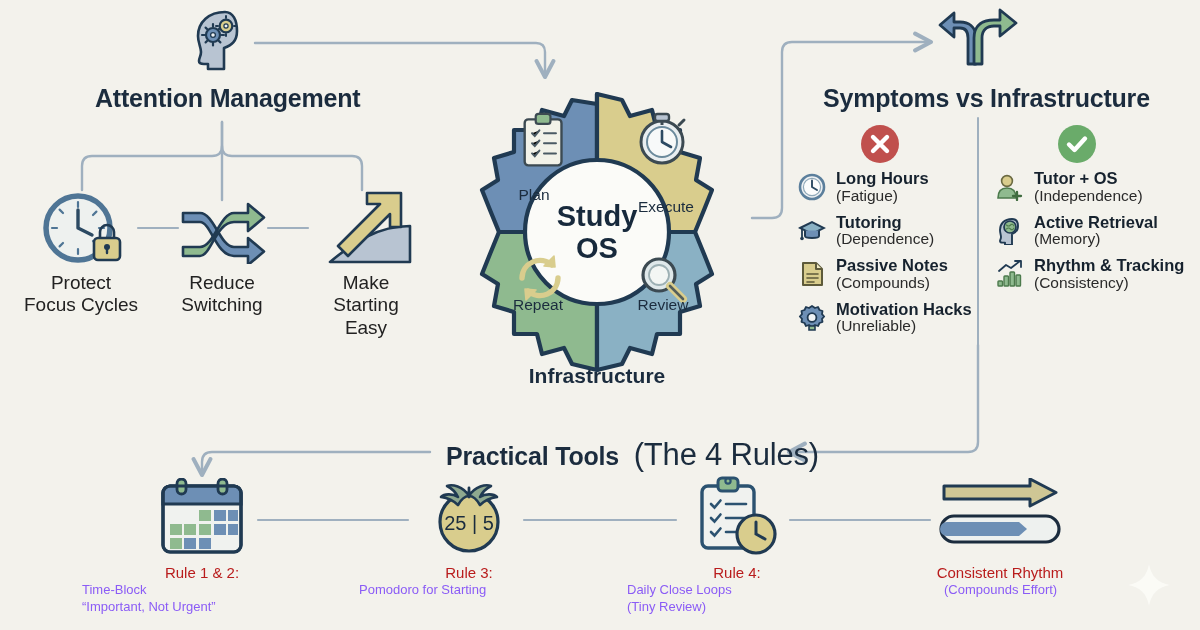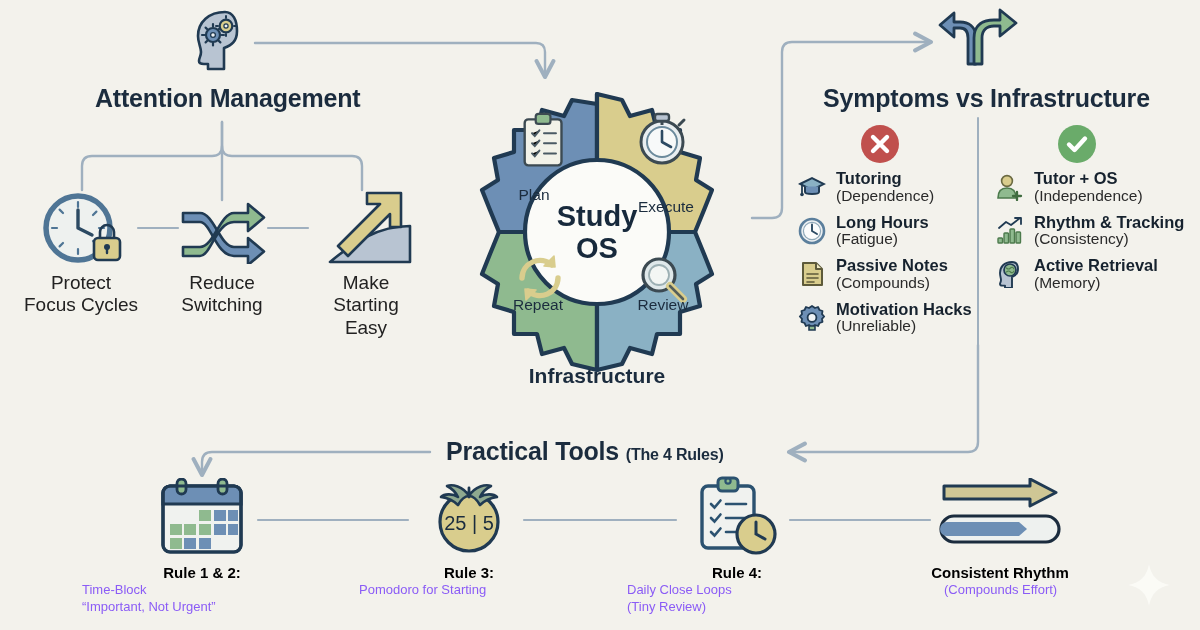--- a/index.html
+++ b/index.html
@@ -8,26 +8,26 @@
     background:#f3f2ec;
     font-family:"Liberation Sans", sans-serif;
     color:#1e2e40;
     position:relative;
   }
   #stage { position:relative; width:1104px; height:630px; }
   .abs { position:absolute; }
   svg.layer { position:absolute; left:0; top:0; width:1200px; height:630px; pointer-events:none; }
 
   .h1 { font-size:25px; font-weight:bold; color:#1b2c3e; letter-spacing:-0.2px; white-space:nowrap; }
-  .h1-sub { font-weight:bold; font-size:16px; }
+  .h1-sub { font-weight:normal; font-size:31px;margin-left:8px; }
   .cap { font-size:19px; color:#222; line-height:1.18; text-align:center; white-space:pre-line; }
   .bigcap { font-size:21px; font-weight:bold; color:#1b2c3e; text-align:center; }
   .bigcap-sub { font-size:18px; font-weight:normal; color:#222; text-align:center; }
 
-  .rule-t { font-size:15px; font-weight:bold; color:#000000; text-align:center; line-height:1.32; }
+  .rule-t { font-size:15px; font-weight:normal; color:#b91c1c; text-align:center; line-height:1.32; }
   .rule-s { font-size:13px; font-weight:normal; color:#8b5cf6; text-align:left; line-height:1.32; white-space:pre-line; }
 
   .lrow { display:flex; align-items:center; gap:9px; margin-bottom:9px; }
   .lrow .ico { width:30px; height:30px; flex:none; display:flex; align-items:center; justify-content:center; }
   .lrow .txt { line-height:1.08; }
   .lrow .t1 { font-size:16.5px; font-weight:bold; color:#16222e; white-space:nowrap; }
   .lrow .t2 { font-size:15.5px; font-weight:normal; color:#2a2a2a; white-space:nowrap; }
 
   .gearlbl { font-size:15.5px; fill:#1b2c3e; }
   .centerlbl { font-size:29px; font-weight:bold; fill:#17293c; }
@@ -226,43 +226,43 @@
       <circle cx="20" cy="20" r="19" fill="#6aab6a"></circle>
       <path d="M12,20.5 L17.5,26 L28,14.5" stroke="#fff" stroke-width="4.4" fill="none" stroke-linecap="round" stroke-linejoin="round"></path>
     </svg>
   </div>
 
   <div class="abs" style="left:797px; top:170px; width:175px;">
 
     <div class="lrow">
       <span class="ico">
         <svg width="28" height="28" viewBox="0 0 28 28">
+          <circle cx="14" cy="14" r="12" fill="#eef1f3" stroke="#5b7f9c" stroke-width="2.6"></circle>
+          <circle cx="14" cy="14" r="8.6" fill="#fbfcfc" stroke="#8fa8b8" stroke-width="1.2"></circle>
+          <path d="M14,14 V7.5 M14,14 L19,17" stroke="#2c4a63" stroke-width="1.9" stroke-linecap="round" fill="none"></path>
+        </svg>
+      </span>
+      <span class="txt">
+        <div class="t1">Long Hours</div>
+        <div class="t2">(Fatigue)</div>
+      </span>
+    </div>
+
+    <div class="lrow">
+      <span class="ico">
+        <svg width="28" height="28" viewBox="0 0 28 28">
           <path d="M2,11 L14,5 L26,11 L14,17 Z" fill="#8ab1c4" stroke="#203a52" stroke-width="2"></path>
           <path d="M7,13.5 V19 C7,21.5 21,21.5 21,19 V13.5" fill="#6d8fb5" stroke="#203a52" stroke-width="2" stroke-linejoin="round"></path>
           <path d="M4,12 V20" stroke="#203a52" stroke-width="1.8" stroke-linecap="round"></path>
           <circle cx="4" cy="21.5" r="1.8" fill="#203a52"></circle>
         </svg>
       </span>
       <span class="txt">
         <div class="t1">Tutoring</div>
         <div class="t2">(Dependence)</div>
-      </span>
-    </div>
-
-    <div class="lrow">
-      <span class="ico">
-        <svg width="28" height="28" viewBox="0 0 28 28">
-          <circle cx="14" cy="14" r="12" fill="#eef1f3" stroke="#5b7f9c" stroke-width="2.6"></circle>
-          <circle cx="14" cy="14" r="8.6" fill="#fbfcfc" stroke="#8fa8b8" stroke-width="1.2"></circle>
-          <path d="M14,14 V7.5 M14,14 L19,17" stroke="#2c4a63" stroke-width="1.9" stroke-linecap="round" fill="none"></path>
-        </svg>
-      </span>
-      <span class="txt">
-        <div class="t1">Long Hours</div>
-        <div class="t2">(Fatigue)</div>
       </span>
     </div>
 
     <div class="lrow">
       <span class="ico">
         <svg width="28" height="28" viewBox="0 0 28 28">
           <path d="M5,3 H18 L24,9 V25 H5 Z" fill="#d9cd8d" stroke="#5d5a3a" stroke-width="2" stroke-linejoin="round"></path>
           <path d="M18,3 V9 H24" fill="#efe9c4" stroke="#5d5a3a" stroke-width="2" stroke-linejoin="round"></path>
           <g stroke="#5d5a3a" stroke-width="1.6" stroke-linecap="round">
             <path d="M9,14 H20"></path>
@@ -301,57 +301,57 @@
       <span class="ico">
         <svg width="28" height="28" viewBox="0 0 28 28">
           <circle cx="11" cy="8" r="5.4" fill="#d9cd8d" stroke="#6b6a42" stroke-width="1.6"></circle>
           <path d="M2,25 C2,18 6,15 11,15 C16,15 20,18 20,25 Z" fill="#8fba8f" stroke="#4c7a4c" stroke-width="1.6"></path>
           <path d="M21,19 V27 M17,23 H25" stroke="#3f6b3f" stroke-width="2.3" stroke-linecap="round"></path>
         </svg>
       </span>
       <span class="txt">
         <div class="t1">Tutor + OS</div>
         <div class="t2">(Independence)</div>
+      </span>
+    </div>
+
+    <div class="lrow">
+      <span class="ico">
+        <svg width="28" height="28" viewBox="0 0 28 28">
+          <path d="M16,2 C8,2 4,7 4,13 c0,3 1,5 1,7 0,2 -1,3 -1,4 0,1 1,1.6 2.4,1.6 H9 v2.4 h7 V17
+                   c4,-1.4 6,-3.4 6,-8 C22,5 20,2 16,2 Z" fill="#b8c4d2" stroke="#203a52" stroke-width="1.9" stroke-linejoin="round"></path>
+          <circle cx="14" cy="10" r="6" fill="#8fba8f" stroke="#203a52" stroke-width="1.7"></circle>
+          <g stroke="#4c7a4c" stroke-width="1.1" fill="none" stroke-linecap="round">
+            <path d="M10.5,8 q2,2 4,0 q2,-2 3.5,1"></path>
+            <path d="M10.5,12 q2,-2 4,0 q2,2 3.5,-1"></path>
+          </g>
+        </svg>
+      </span>
+      <span class="txt">
+        <div class="t1">Active Retrieval</div>
+        <div class="t2">(Memory)</div>
       </span>
     </div>
 
     <div class="lrow">
       <span class="ico">
         <svg width="28" height="28" viewBox="0 0 28 28">
           <g fill="#8fba8f" stroke="#4c7a4c" stroke-width="1.4">
             <rect x="2" y="21" width="4.5" height="5" rx="0.8"></rect>
             <rect x="8" y="16" width="4.5" height="10" rx="0.8"></rect>
             <rect x="14" y="12" width="4.5" height="14" rx="0.8"></rect>
             <rect x="20" y="15" width="4.5" height="11" rx="0.8"></rect>
           </g>
           <path d="M3,11 L10,5 L15,8 L24,1" fill="none" stroke="#203a52" stroke-width="1.8" stroke-linecap="round" stroke-linejoin="round"></path>
           <path d="M19,1 H25 V7" fill="none" stroke="#203a52" stroke-width="1.8" stroke-linecap="round" stroke-linejoin="round"></path>
         </svg>
       </span>
       <span class="txt">
         <div class="t1">Rhythm &amp; Tracking</div>
         <div class="t2">(Consistency)</div>
-      </span>
-    </div>
-
-    <div class="lrow">
-      <span class="ico">
-        <svg width="28" height="28" viewBox="0 0 28 28">
-          <path d="M16,2 C8,2 4,7 4,13 c0,3 1,5 1,7 0,2 -1,3 -1,4 0,1 1,1.6 2.4,1.6 H9 v2.4 h7 V17
-                   c4,-1.4 6,-3.4 6,-8 C22,5 20,2 16,2 Z" fill="#b8c4d2" stroke="#203a52" stroke-width="1.9" stroke-linejoin="round"></path>
-          <circle cx="14" cy="10" r="6" fill="#8fba8f" stroke="#203a52" stroke-width="1.7"></circle>
-          <g stroke="#4c7a4c" stroke-width="1.1" fill="none" stroke-linecap="round">
-            <path d="M10.5,8 q2,2 4,0 q2,-2 3.5,1"></path>
-            <path d="M10.5,12 q2,-2 4,0 q2,2 3.5,-1"></path>
-          </g>
-        </svg>
-      </span>
-      <span class="txt">
-        <div class="t1">Active Retrieval</div>
-        <div class="t2">(Memory)</div>
       </span>
     </div>
   </div>
 
   <div class="abs h1" style="left:446px; top:437px;">
     <span>Practical Tools</span>
     <span class="h1-sub">(The 4 Rules)</span>
   </div>
 
   <div class="abs" style="left:157px; top:478px;">

